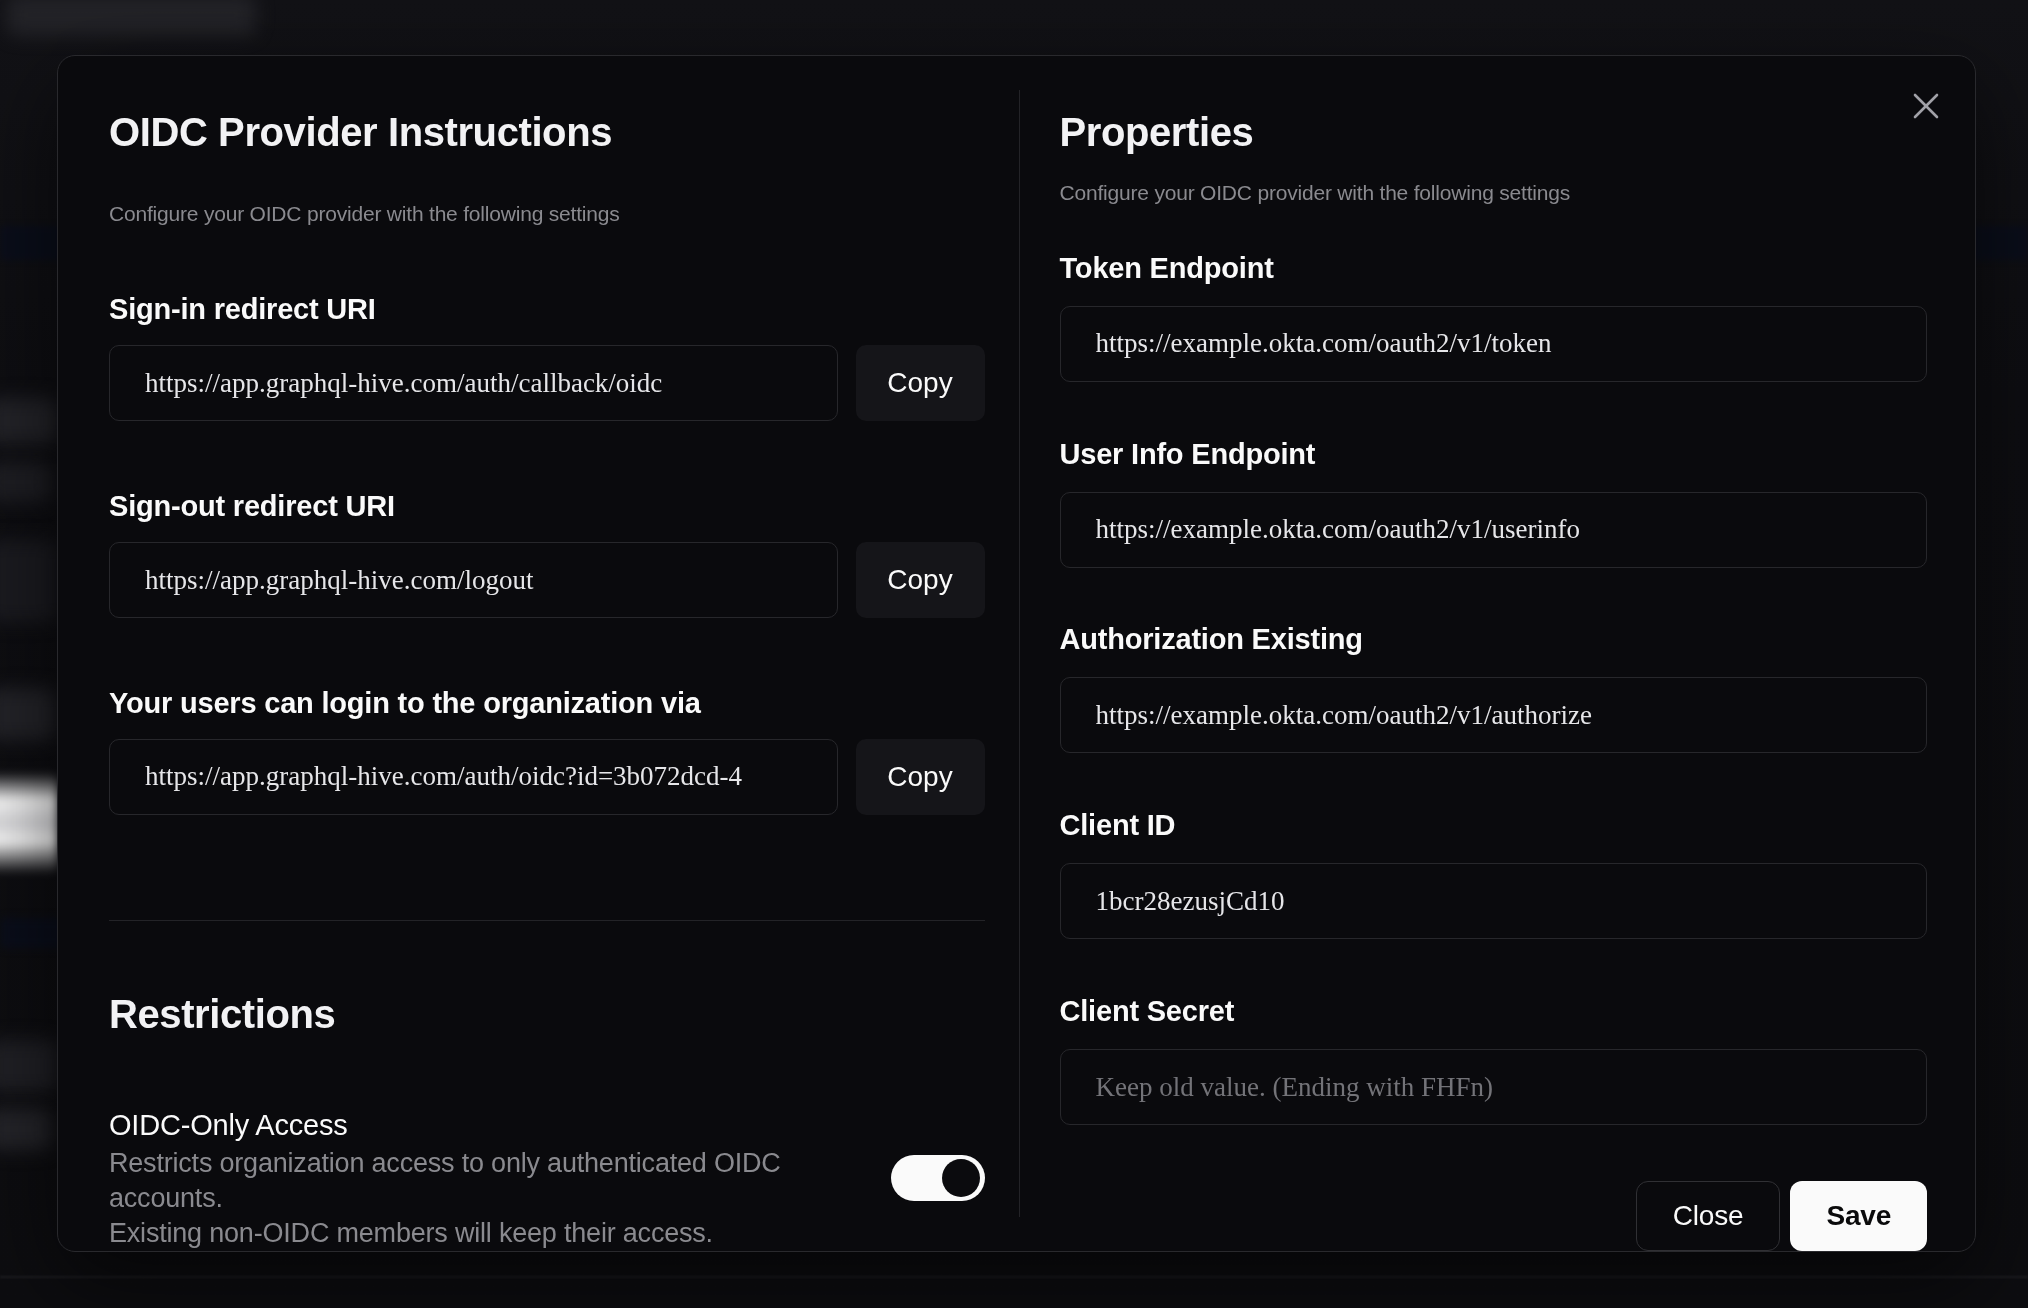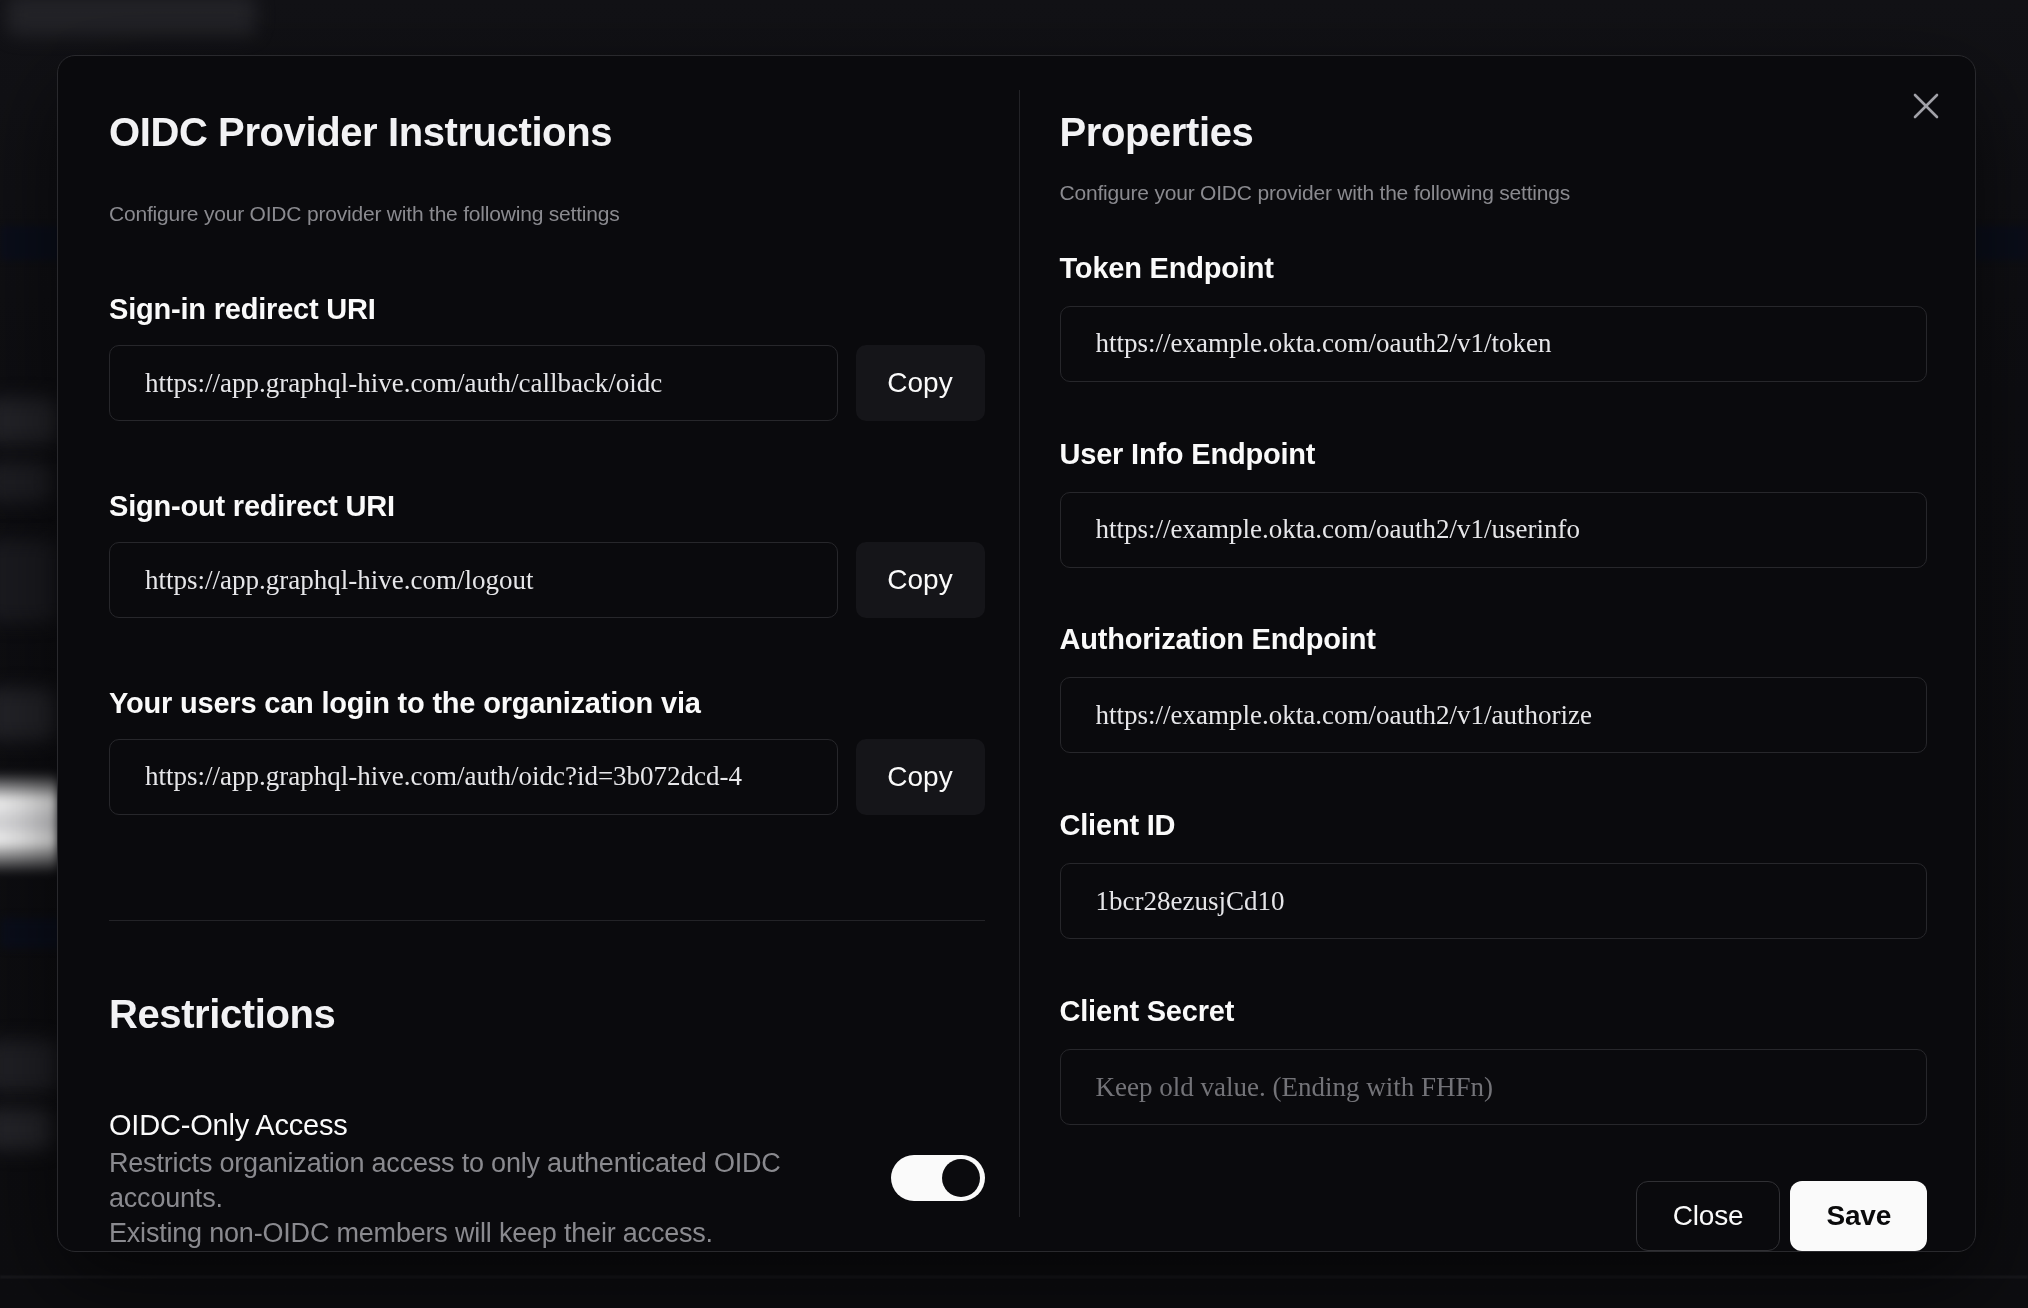--- a/index.html
+++ b/index.html
@@ -201,21 +201,21 @@
     </div>
 
     <div class="field-group">
       <div class="field-label">User Info Endpoint</div>
       <div class="field-row">
         <input class="text-input" type="text" value="https://example.okta.com/oauth2/v1/userinfo" style="">
       </div>
     </div>
 
     <div class="field-group">
-      <div class="field-label">Authorization Endpoint</div>
+      <div class="field-label">Authorization Existing</div>
       <div class="field-row">
         <input class="text-input" type="text" value="https://example.okta.com/oauth2/v1/authorize" style="">
       </div>
     </div>
 
     <div class="field-group">
       <div class="field-label">Client ID</div>
       <div class="field-row">
         <input class="text-input" type="text" value="1bcr28ezusjCd10" style="">
       </div>

